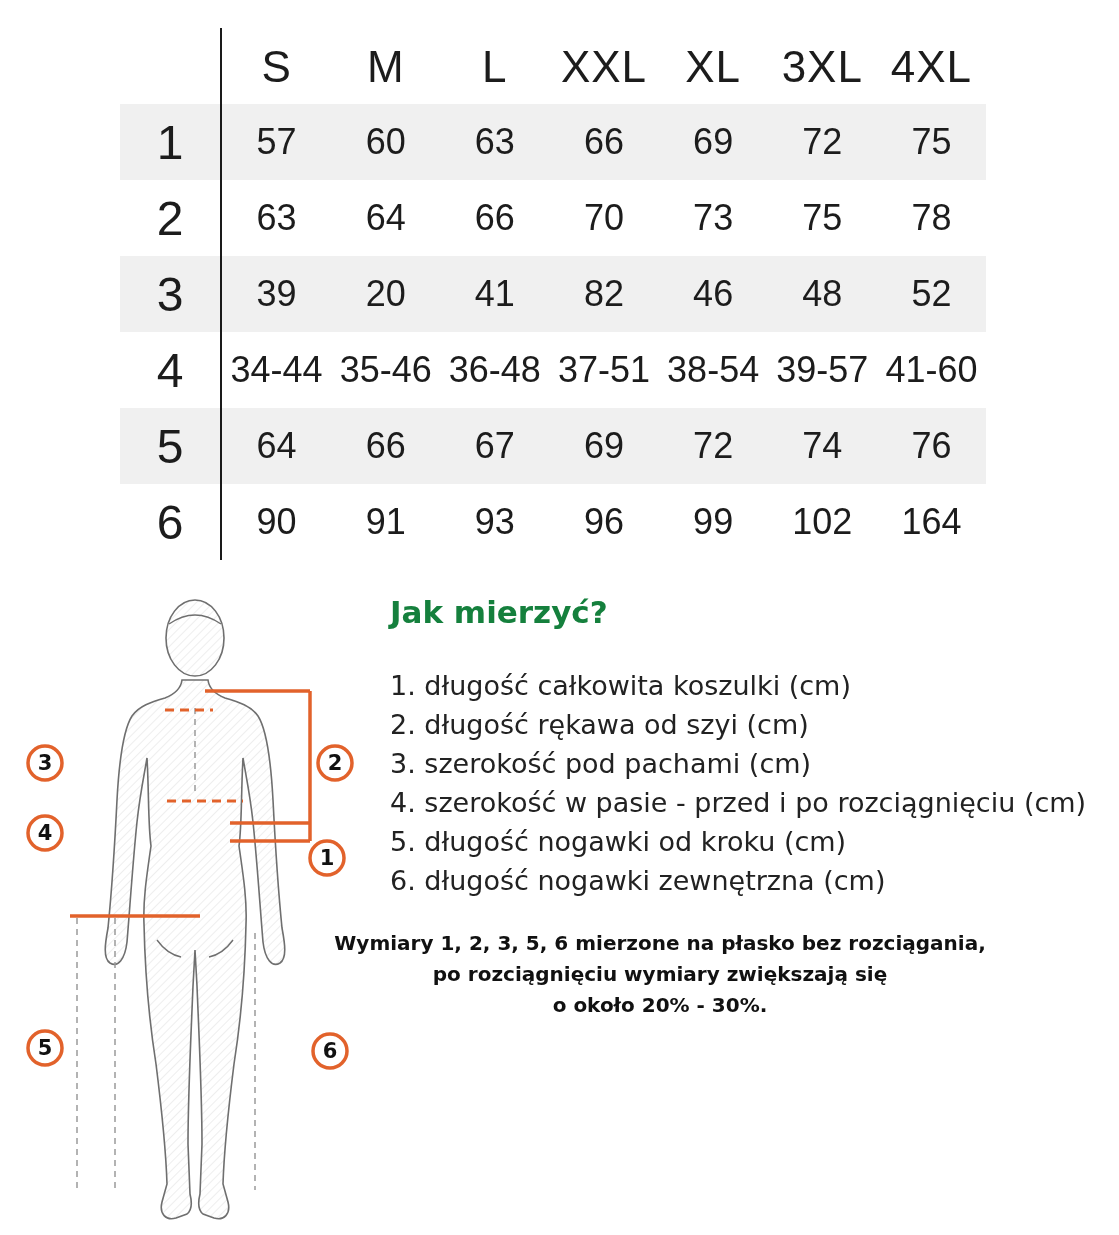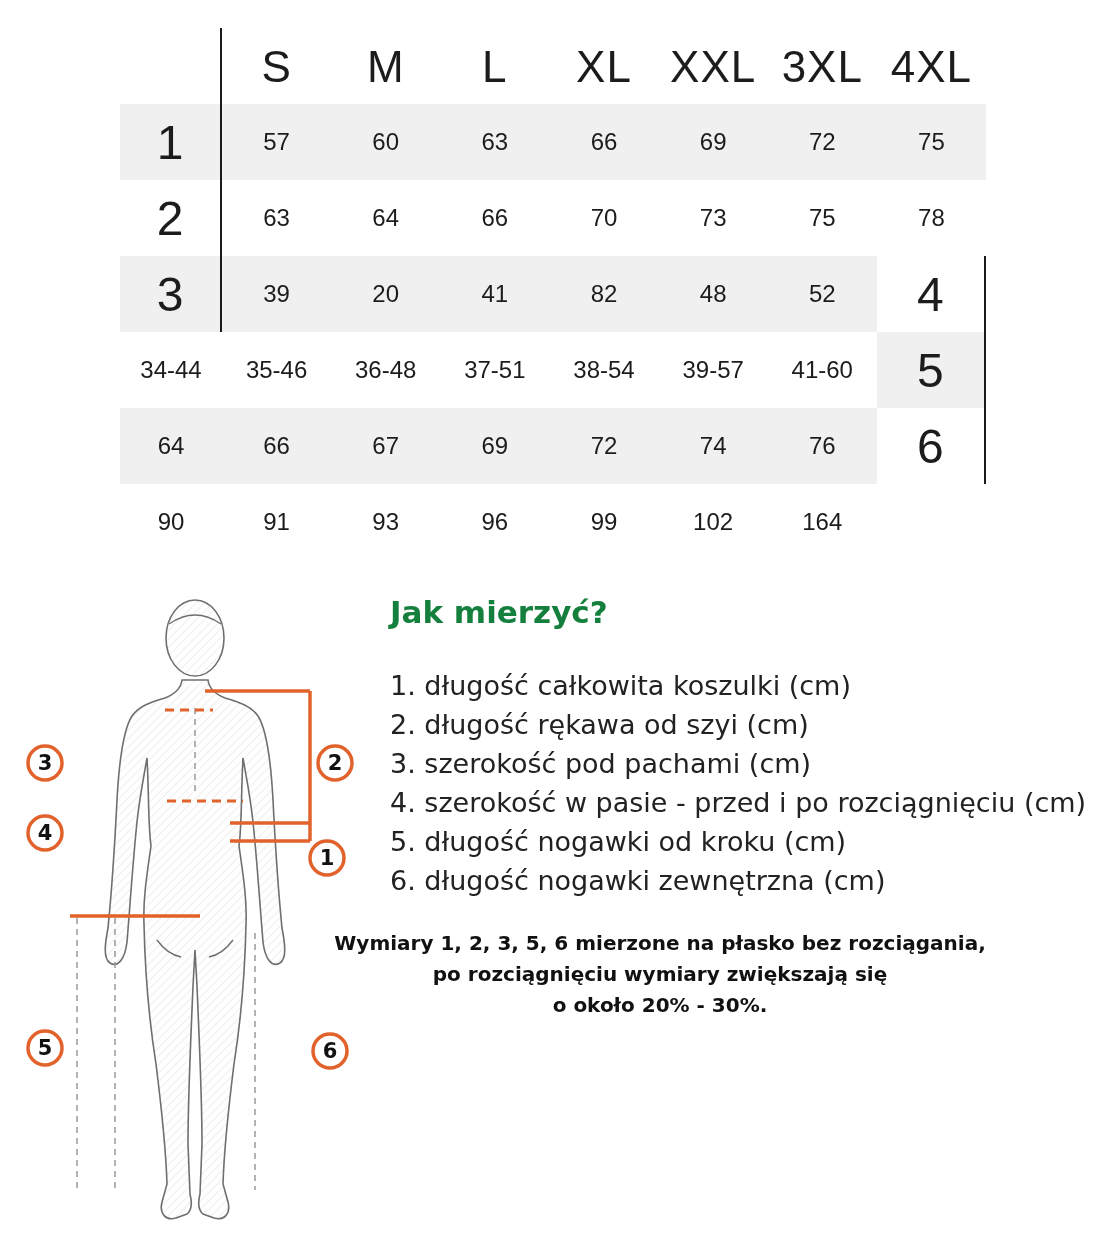--- a/index.html
+++ b/index.html
@@ -30,21 +30,21 @@
     height:78px;
     font-size:44px;font-weight:400;letter-spacing:1px;
   }
   .label-cell{
     border-right:2.5px solid #1a1a1a;
   }
   .row-label{
     font-size:48px;font-weight:400;
   }
   .data-cell{
-    font-size:24px;font-weight:400;
+    font-size:36px;font-weight:400;
   }
   .striped{background:var(--stripe);}
 
   
   .howto-heading{
     position:absolute;left:390px;top:594px;
     font-size:31px;font-weight:700;color:#15803d;
     font-family:"DejaVu Sans","Liberation Sans",sans-serif;
   }
   .measure-list{
@@ -72,22 +72,22 @@
   .callout-num{font-family:"DejaVu Sans","Liberation Sans",sans-serif;font-size:21px;font-weight:700;fill:#111;text-anchor:middle;}
 </style>
 </head>
 <body>
 
 <div class="size-table">
     <div class="cell label-cell header-cell"></div>
     <div class="cell header-cell">S</div>
     <div class="cell header-cell">M</div>
     <div class="cell header-cell">L</div>
+    <div class="cell header-cell">XXL</div>
     <div class="cell header-cell">XL</div>
-    <div class="cell header-cell">XXL</div>
     <div class="cell header-cell">3XL</div>
     <div class="cell header-cell">4XL</div>
     <div class="cell label-cell row-label striped">1</div>
     <div class="cell data-cell striped">57</div>
     <div class="cell data-cell striped">60</div>
     <div class="cell data-cell striped">63</div>
     <div class="cell data-cell striped">66</div>
     <div class="cell data-cell striped">69</div>
     <div class="cell data-cell striped">72</div>
     <div class="cell data-cell striped">75</div>
@@ -97,20 +97,21 @@
     <div class="cell data-cell">66</div>
     <div class="cell data-cell">70</div>
     <div class="cell data-cell">73</div>
     <div class="cell data-cell">75</div>
     <div class="cell data-cell">78</div>
     <div class="cell label-cell row-label striped">3</div>
     <div class="cell data-cell striped">39</div>
     <div class="cell data-cell striped">20</div>
     <div class="cell data-cell striped">41</div>
     <div class="cell data-cell striped">82</div>
+    <div class="cell data-cell striped">46</div>
     <div class="cell data-cell striped">48</div>
     <div class="cell data-cell striped">52</div>
     <div class="cell label-cell row-label">4</div>
     <div class="cell data-cell">34-44</div>
     <div class="cell data-cell">35-46</div>
     <div class="cell data-cell">36-48</div>
     <div class="cell data-cell">37-51</div>
     <div class="cell data-cell">38-54</div>
     <div class="cell data-cell">39-57</div>
     <div class="cell data-cell">41-60</div>

